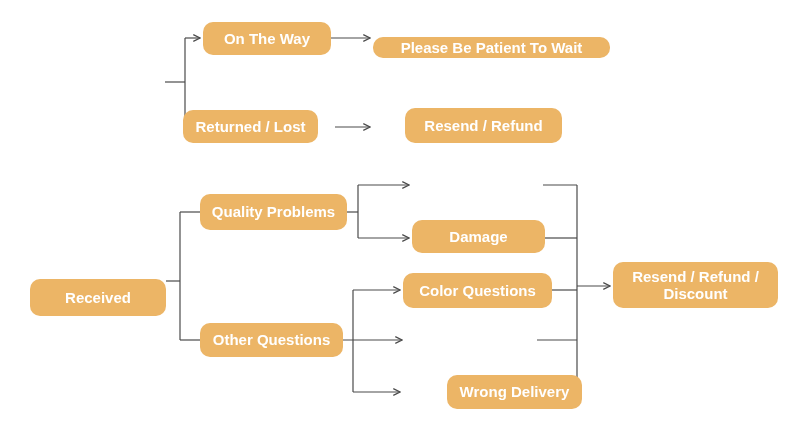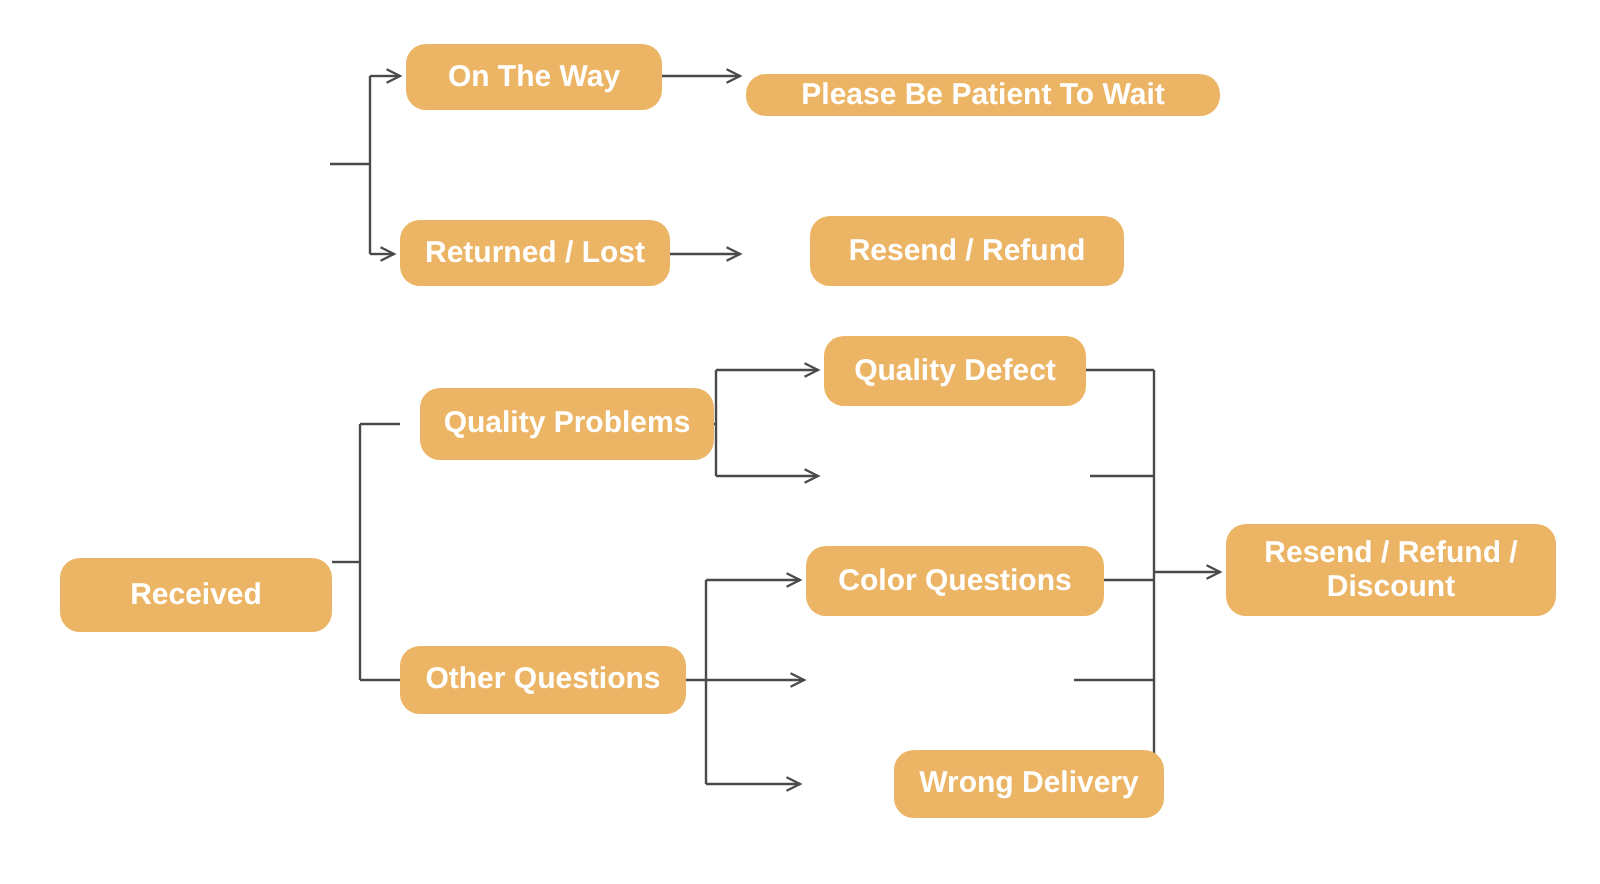--- a/index.html
+++ b/index.html
@@ -87,30 +87,30 @@
       <path d="M577 185 V392"></path>
       <path d="M577 286 H610" marker-end="url(#arrow)"></path>
     </g>
   </svg>
 
 
   <div class="node" style="left:203px; top:22px;  width:128px; height:33px;">On The Way</div>
 
   <div class="node" style="left:373px; top:37px;  width:237px; height:21px;">Please Be Patient To Wait</div>
 
-  <div class="node" style="left:200px; top:110px; width:135px; height:33px;">Returned / Lost</div>
+  <div class="node" style="left:183px; top:110px; width:135px; height:33px;">Returned / Lost</div>
 
   <div class="node" style="left:373px; top:108px; width:157px; height:35px;margin-left:32px;">Resend / Refund</div>
 
   <div class="node" style="left:30px;  top:279px; width:136px; height:37px;">Received</div>
 
-  <div class="node" style="left:210px; top:194px; width:147px; height:36px;">Quality Problems</div>
+  <div class="node" style="left:200px; top:194px; width:147px; height:36px;">Quality Problems</div>
 
-  <div class="node" style="left:412px; top:168px; width:131px; height:35px;">Quality Defect</div>
 
+  <div class="node" style="left:412px; top:220px; width:133px; height:33px;">Damage</div>
 
   <div class="node" style="left:200px; top:323px; width:143px; height:34px;">Other Questions</div>
 
   <div class="node" style="left:403px; top:273px; width:149px; height:35px;">Color Questions</div>
 
 
   <div class="node" style="left:403px; top:375px; width:135px; height:34px;margin-left:44px;">Wrong Delivery</div>
 
   <div class="node" style="left:613px; top:262px; width:165px; height:46px;">Resend / Refund / Discount</div>
 

